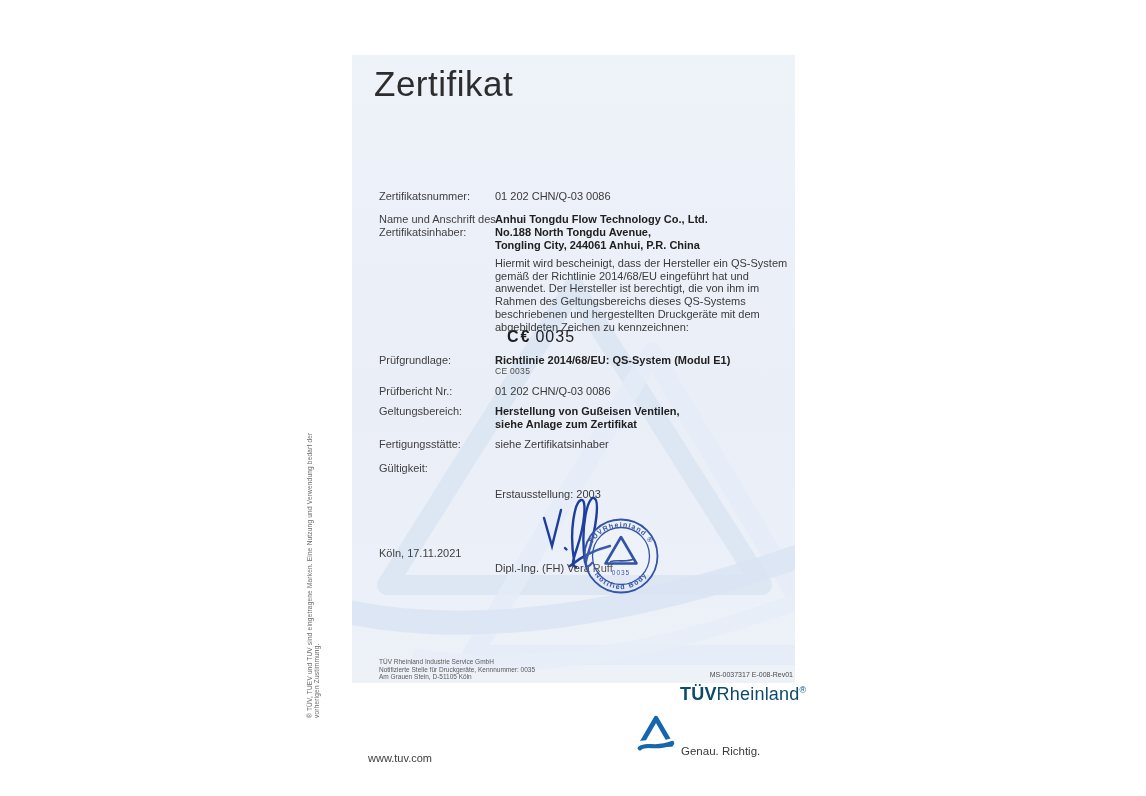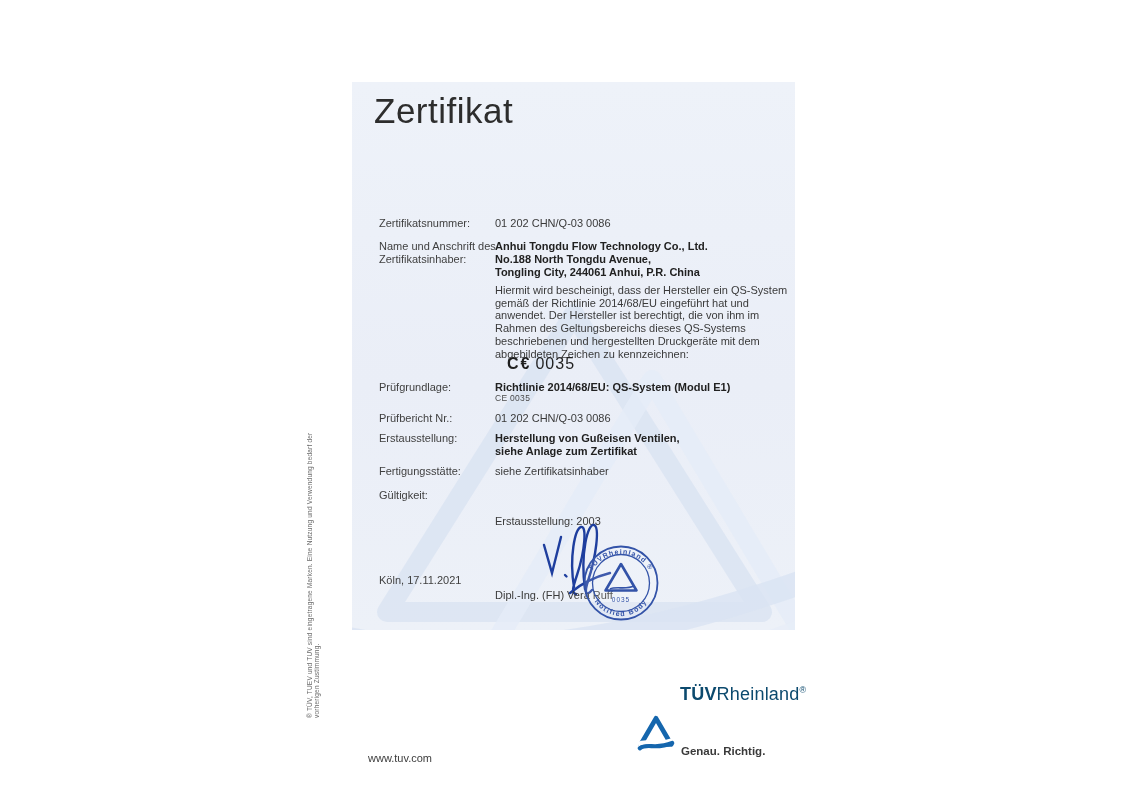--- a/index.html
+++ b/index.html
@@ -1,39 +1,39 @@
 <!DOCTYPE html>
 <html><head>
 <meta charset="utf-8">
 <style>
   html,body{margin:0;padding:0;background:#fff;}
   .page{position:relative;width:1146px;height:796px;background:#ffffff;overflow:hidden;
         font-family:"Liberation Sans","DejaVu Sans",sans-serif;color:#3a3a3a;}
-  .doc{position:absolute;left:352px;top:82px;width:443px;height:548px;
+  .doc{position:absolute;left:352px;top:55px;width:443px;height:628px;
        background:linear-gradient(180deg,#eef2f9 0%,#eaeef7 55%,#edf1f8 100%);overflow:hidden;}
   .abs{position:absolute;}
   .pre{white-space:pre-line;}
   .doc-title{left:22px;top:9px;font-size:35px;color:#2d2d2d;letter-spacing:.5px;}
   .doc-subtitle{left:143px;top:62px;font-size:13.5px;font-weight:bold;line-height:14px;color:#232323;}
   .lbl{left:27px;font-size:11px;line-height:13px;color:#3f3f3f;}
   .val{left:143px;font-size:11px;line-height:13px;color:#3a3a3a;}
   .bold{font-weight:bold;color:#212121;}
   .ce-line{left:143px;top:273px;font-size:16px;color:#1f1f1f;margin-left:12px;}
   .ce-sym{font-weight:bold;letter-spacing:2px;}
   .ce-num{margin-left:4px;letter-spacing:1px;}
   .note-small{left:143px;top:311px;font-size:8.5px;color:#4a4a4a;letter-spacing:.3px;}
   .footer-small{left:27px;top:603px;font-size:6.5px;line-height:7.6px;color:#5a5a5a;}
   .ms-code{left:353px;top:616px;width:88px;text-align:right;font-size:7px;color:#4a4a4a;}
   .side-note{left:306px;top:718px;width:292px;height:11px;font-size:6.5px;color:#6a6a6a;
              transform-origin:0 0;transform:rotate(-90deg);letter-spacing:.2px;}
   .website{left:368px;top:752px;font-size:11px;color:#3c3c3c;}
   .brand{left:680px;top:684px;font-size:18px;color:#0c4a6e;letter-spacing:.2px;}
   .brand .tuv{font-weight:bold;}
   .brand .reg{font-size:9px;vertical-align:super;}
-  .tagline{left:681px;top:745px;font-size:11.5px;color:#3a3a3a;font-weight:bold;}
+  .tagline{left:681px;top:745px;font-size:11.5px;color:#3a3a3a;}
   svg{display:block;}
 </style>
 </head>
 <body>
 
 <div class="page">
 
   <div class="abs side-note">® TÜV, TUEV und TUV sind eingetragene Marken. Eine Nutzung und Verwendung bedarf der vorherigen Zustimmung.</div>
 
   <div class="doc">
@@ -67,21 +67,21 @@
       <span class="ce-sym">C€</span><span class="ce-num">0035</span>
     </div>
 
     <div class="abs lbl" style="top:299px">Prüfgrundlage:</div>
     <div class="abs val bold" style="top:299px">Richtlinie 2014/68/EU: QS-System (Modul E1)</div>
     <div class="abs note-small">CE 0035</div>
 
     <div class="abs lbl" style="top:330px">Prüfbericht Nr.:</div>
     <div class="abs val" style="top:330px">01 202 CHN/Q-03 0086</div>
 
-    <div class="abs lbl" style="top:350px">Erstausstellung:</div>
+    <div class="abs lbl" style="top:350px">Geltungsbereich:</div>
     <div class="abs val bold pre" style="top:350px">Herstellung von Gußeisen Ventilen,
 siehe Anlage zum Zertifikat</div>
 
     <div class="abs lbl" style="top:383px">Fertigungsstätte:</div>
     <div class="abs val" style="top:383px">siehe Zertifikatsinhaber</div>
 
     <div class="abs lbl" style="top:407px">Gültigkeit:</div>
     <div class="abs val" style="top:433px">Erstausstellung: 2003</div>
 
     <div class="abs lbl" style="top:492px">Köln, 17.11.2021</div>

